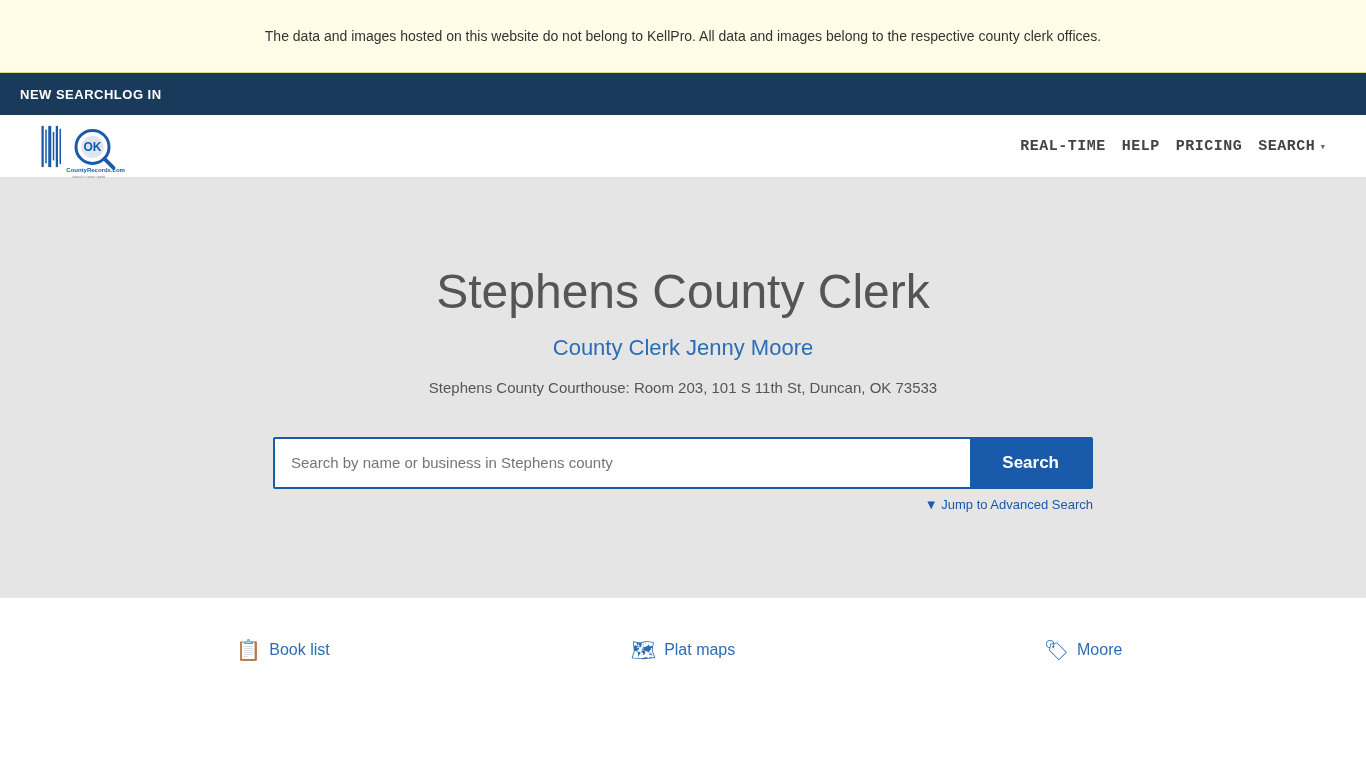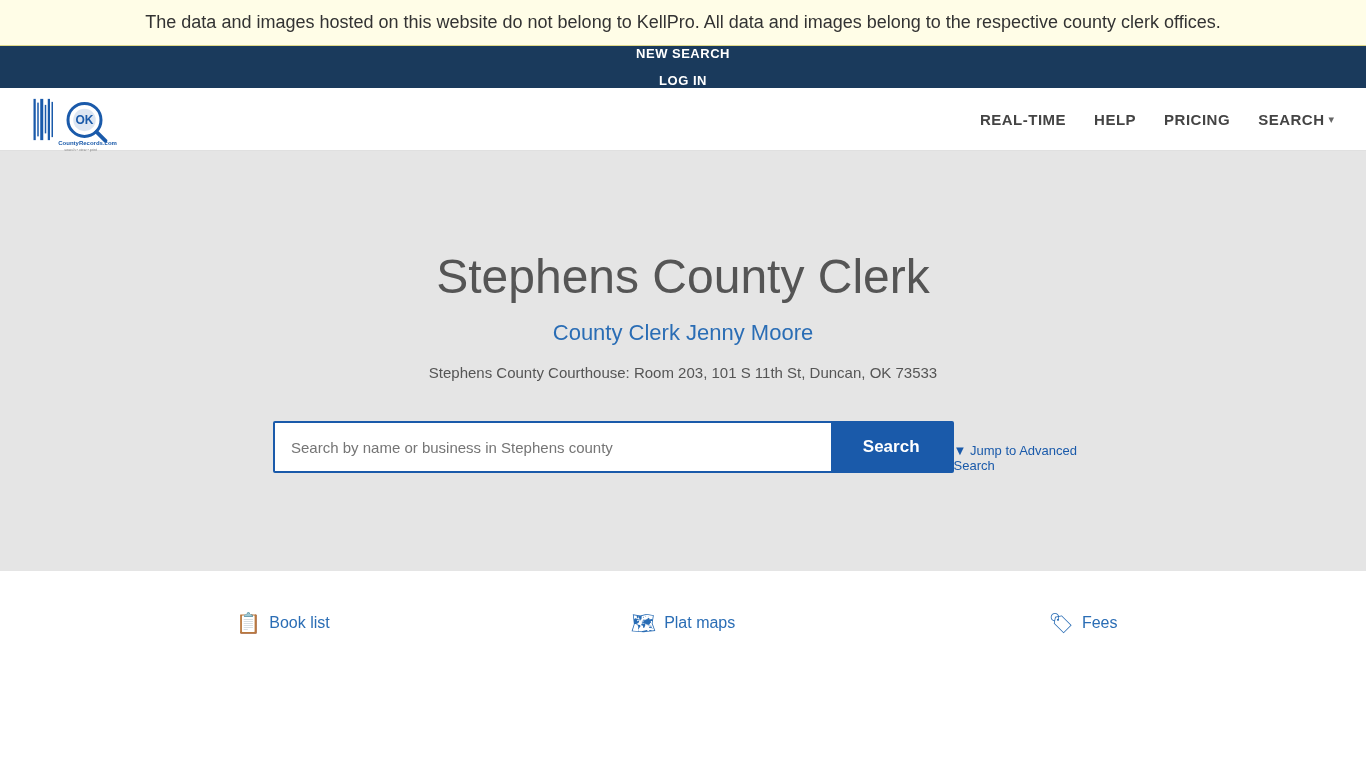--- a/index.html
+++ b/index.html
@@ -3,67 +3,67 @@
   <meta charset="utf-8">
   <style>
     * { margin: 0; padding: 0; box-sizing: border-box; }
     body { font-family: Arial, sans-serif; background: #fff; }
 
     
     .banner {
       background: #fffde7;
       border-bottom: 1px solid #e0d98a;
       text-align: center;
-      padding: 12px 20px;
-      font-size: 18px;
+      padding: 28px 20px;
+      font-size: 14px;
       color: #333;
     }
 
     
     .top-nav {
       background: #1a3a5c;
       display: flex;
-      justify-content: space-between;
+      justify-content: flex-start;
       align-items: center;
       padding: 0 20px;
       height: 42px;
-      flex-direction: column;
     }
     .top-nav a {
       color: #fff;
       text-decoration: none;
       font-size: 13px;
       font-weight: bold;
       letter-spacing: 0.5px;
       cursor: pointer;
     }
 
     
     .header {
       background: #fff;
       display: flex;
       align-items: center;
       justify-content: space-between;
-      padding: 10px 32px;
+      padding: 10px 40px;
       border-bottom: 1px solid #e0e0e0;
       height: 63px;
     }
     .logo-area {
       display: flex;
       align-items: center;
       gap: 10px;
     }
     .logo-icon {
       width: 90px;
       height: 65px;
     }
     .main-nav {
       display: flex;
       align-items: center;
-      gap: 28px;
+      gap: 16px;
+      font-family: Liberation Mono, monospace;
     }
     .main-nav a {
       color: #444;
       text-decoration: none;
       font-size: 15px;
       font-weight: 600;
       letter-spacing: 0.5px;
       cursor: pointer;
     }
     .search-nav-item {
@@ -104,20 +104,21 @@
       font-size: 15px;
       color: #555;
       text-align: left;
       line-height: 1.7;
       margin-bottom: 36px;
     }
     .search-bar-container {
       width: 100%;
       max-width: 820px;
       display: flex;
+      flex-direction: column;
       align-items: flex-end;
     }
     .search-bar {
       display: flex;
       width: 100%;
       border: 2px solid #1a5aaa;
       border-radius: 2px;
       overflow: hidden;
     }
     .search-input {
@@ -244,15 +245,15 @@
   <a class="footer-link-item">
     <span class="footer-icon">📋</span>
     <span>Book list</span>
   </a>
   <a class="footer-link-item">
     <span class="footer-icon">🗺</span>
     <span>Plat maps</span>
   </a>
   <a class="footer-link-item">
     <span class="footer-icon">🏷</span>
-    <span>Fees</span>
+    <span>Moore</span>
   </a>
 </section>
 
 </body></html>

